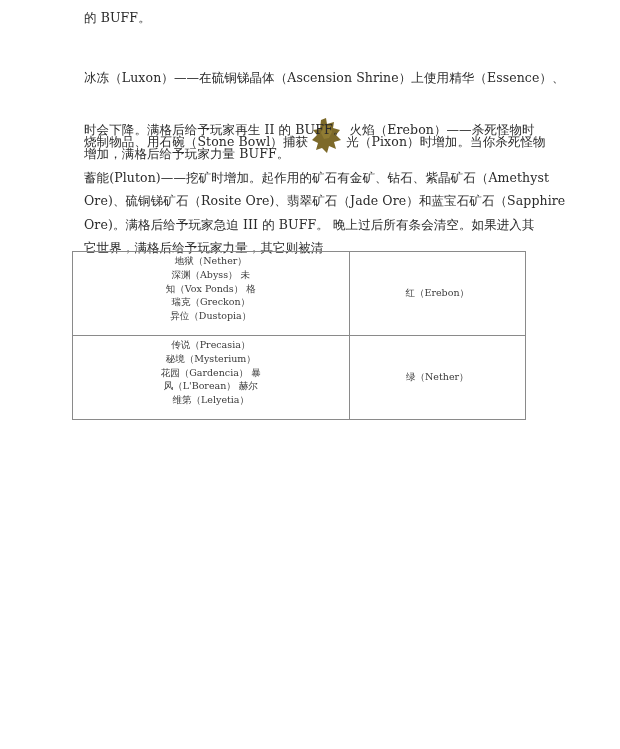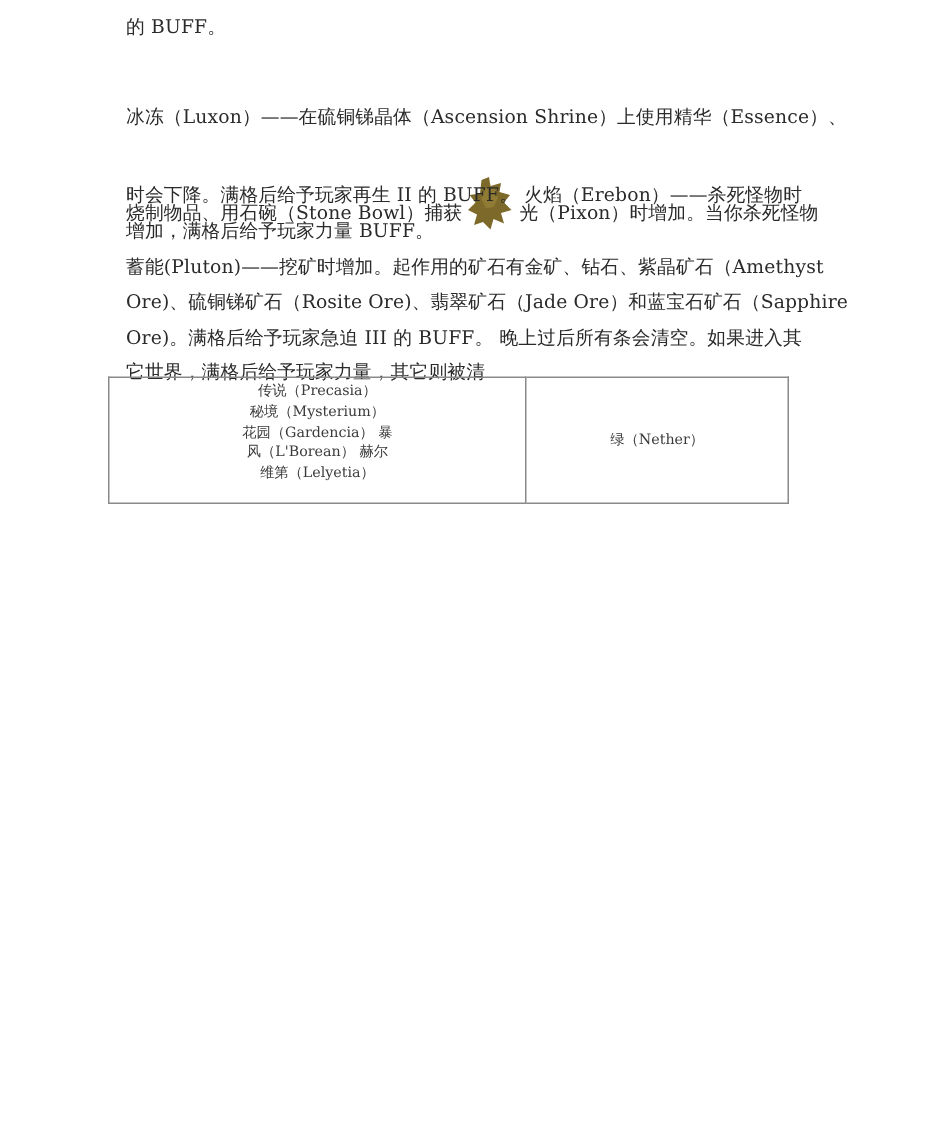--- a/index.html
+++ b/index.html
@@ -40,20 +40,30 @@
 
   <div class="line j" style="top:170px;">蓄能(Pluton)——挖矿时增加。起作用的矿石有金矿、钻石、紫晶矿石（Amethyst</div>
   <div class="line j" style="top:193px;">Ore)、硫铜锑矿石（Rosite Ore)、翡翠矿石（Jade Ore）和蓝宝石矿石（Sapphire</div>
   <div class="line j" style="top:217px;">Ore)。满格后给予玩家急迫 III 的 BUFF。 晚上过后所有条会清空。如果进入其</div>
   <div class="line" style="top:240px;">它世界，满格后给予玩家力量，其它则被清</div>
 
   <table class="tb">
     <tbody>
     <tr style="height:84px;">
       <td class="zones" style="vertical-align:top;padding-top:2px;">
+        <div>地狱（Nether）</div>
+        <div>深渊（Abyss） 未</div>
+        <div>知（Vox Ponds） 格</div>
+        <div>瑞克（Greckon）</div>
+        <div>异位（Dustopia）</div>
+      </td>
+      <td>红（Erebon）</td>
+    </tr>
+    <tr style="height:84px;">
+      <td class="zones" style="vertical-align:top;padding-top:2px;">
         <div>传说（Precasia）</div>
         <div>秘境（Mysterium）</div>
         <div>花园（Gardencia） 暴</div>
         <div>风（L'Borean） 赫尔</div>
         <div>维第（Lelyetia）</div>
       </td>
       <td>绿（Nether）</td>
     </tr>
   </tbody>
     </table>

